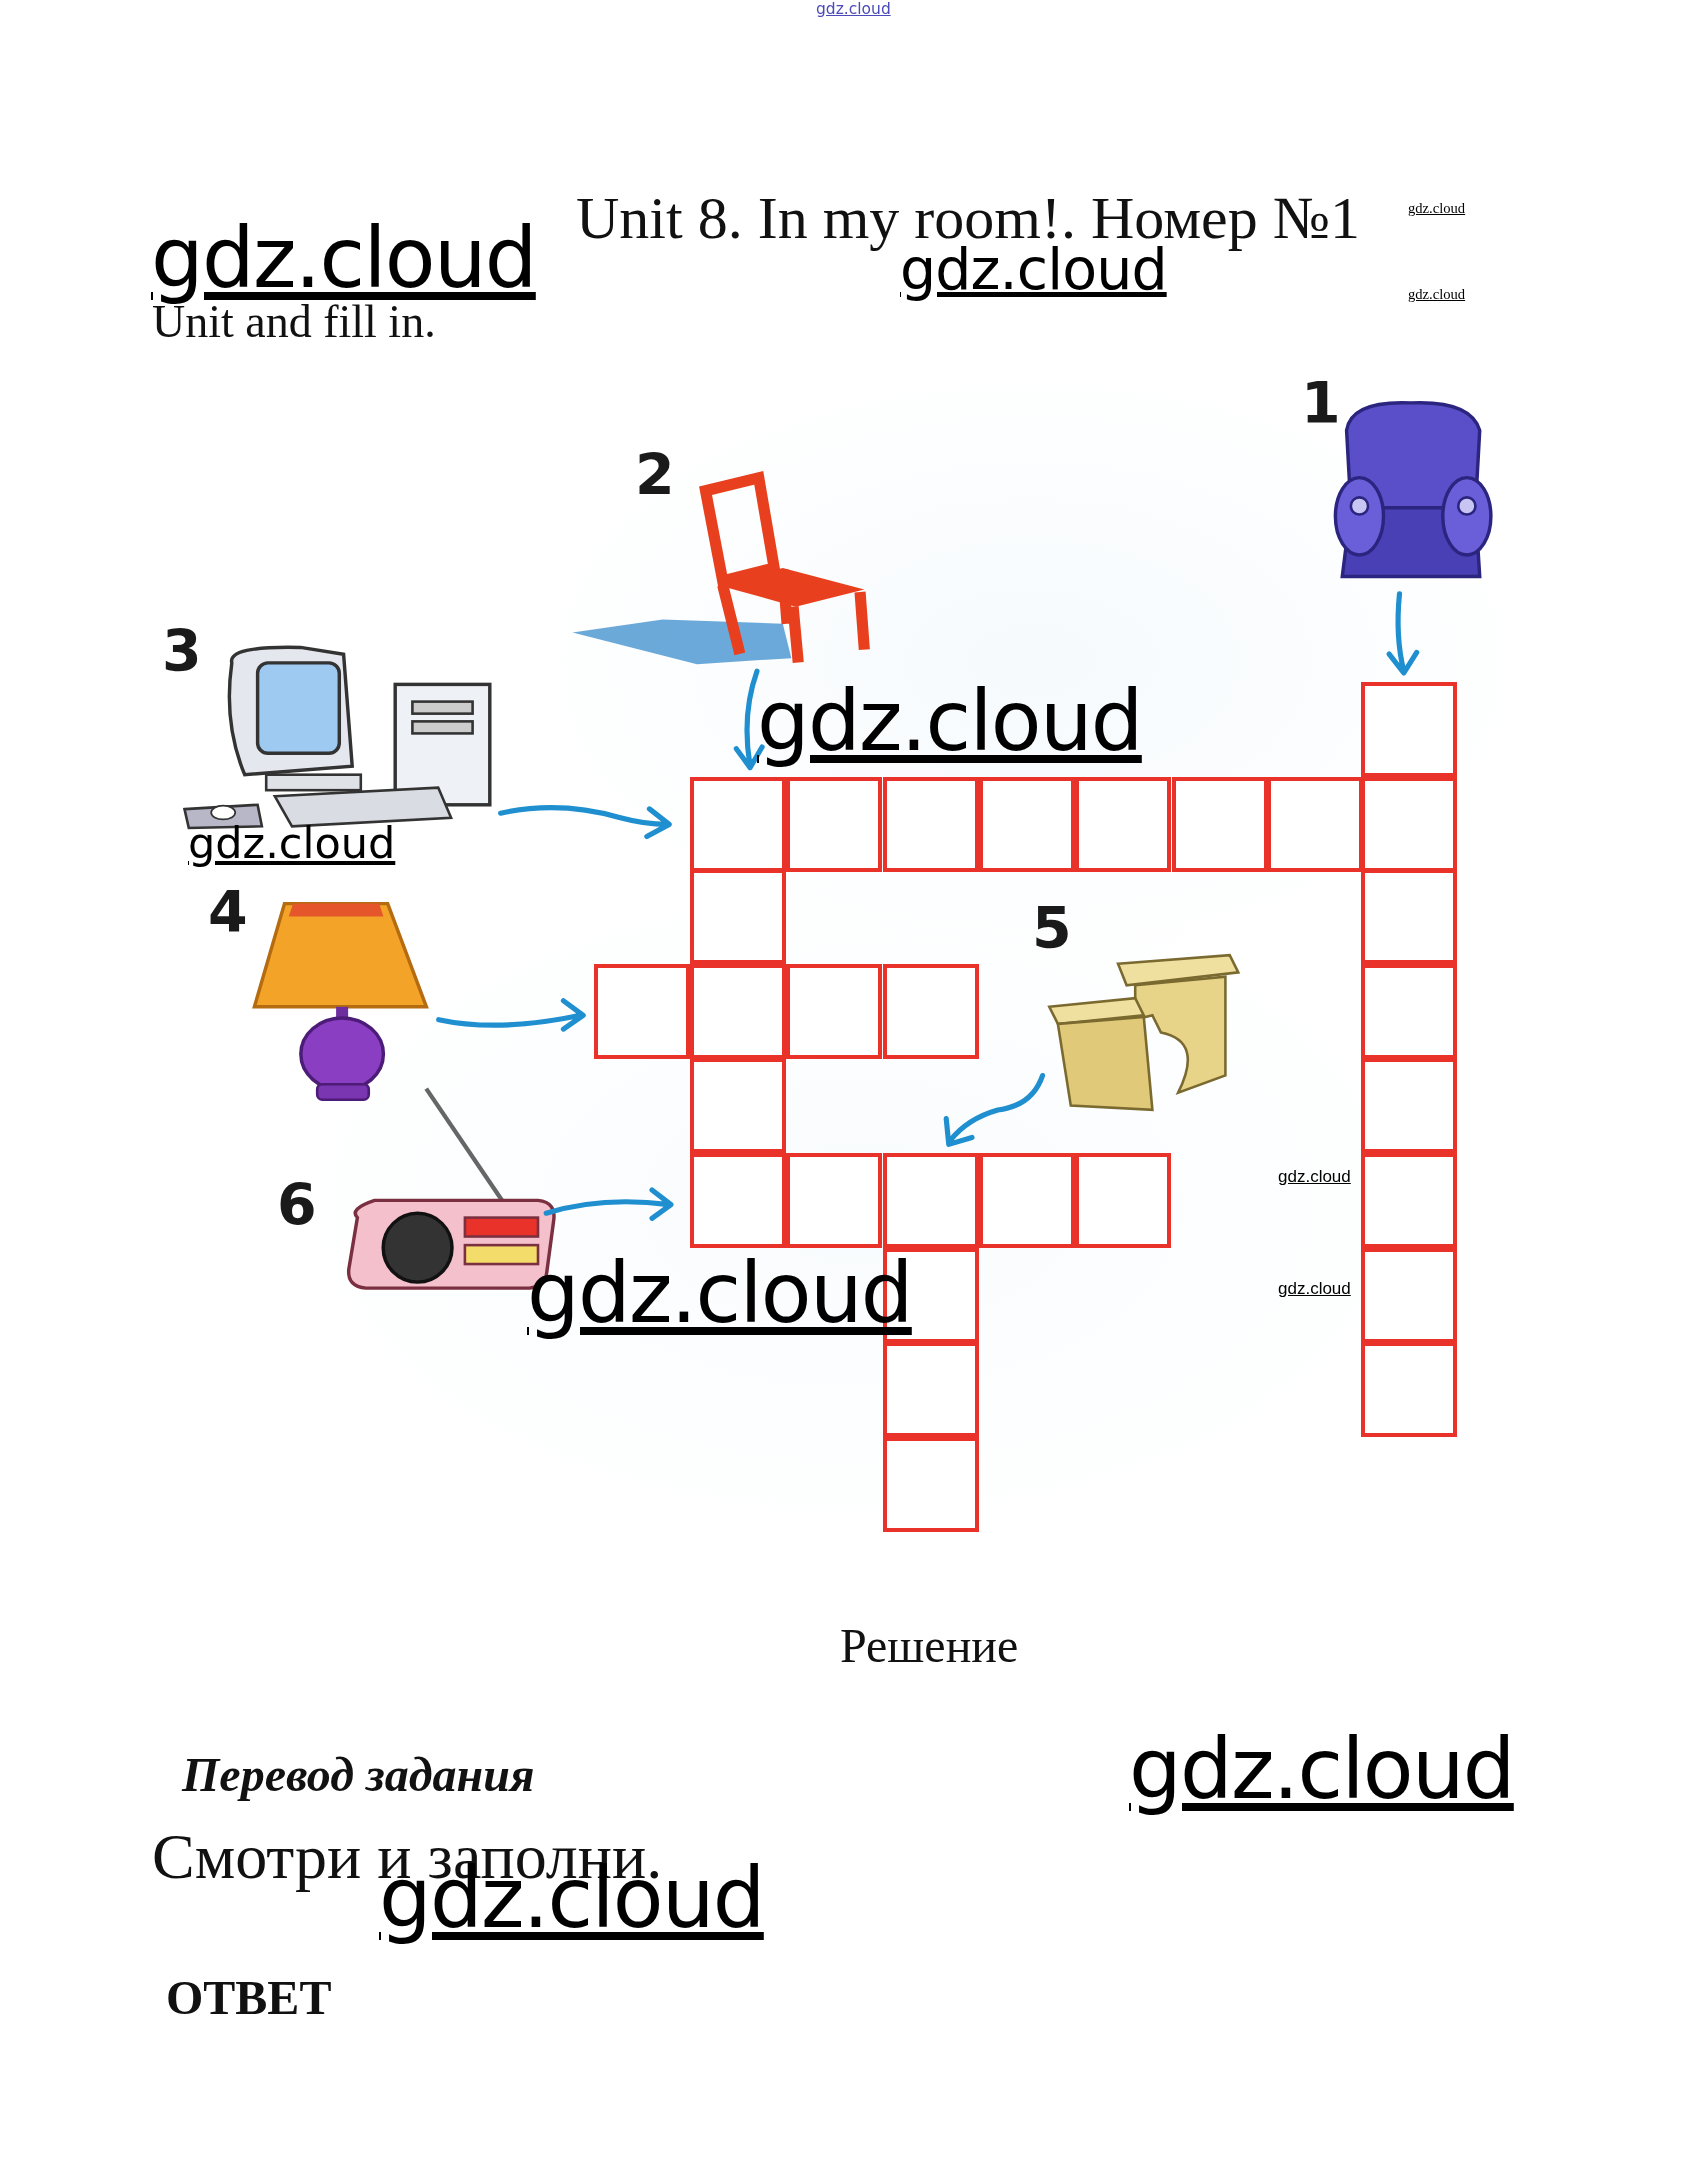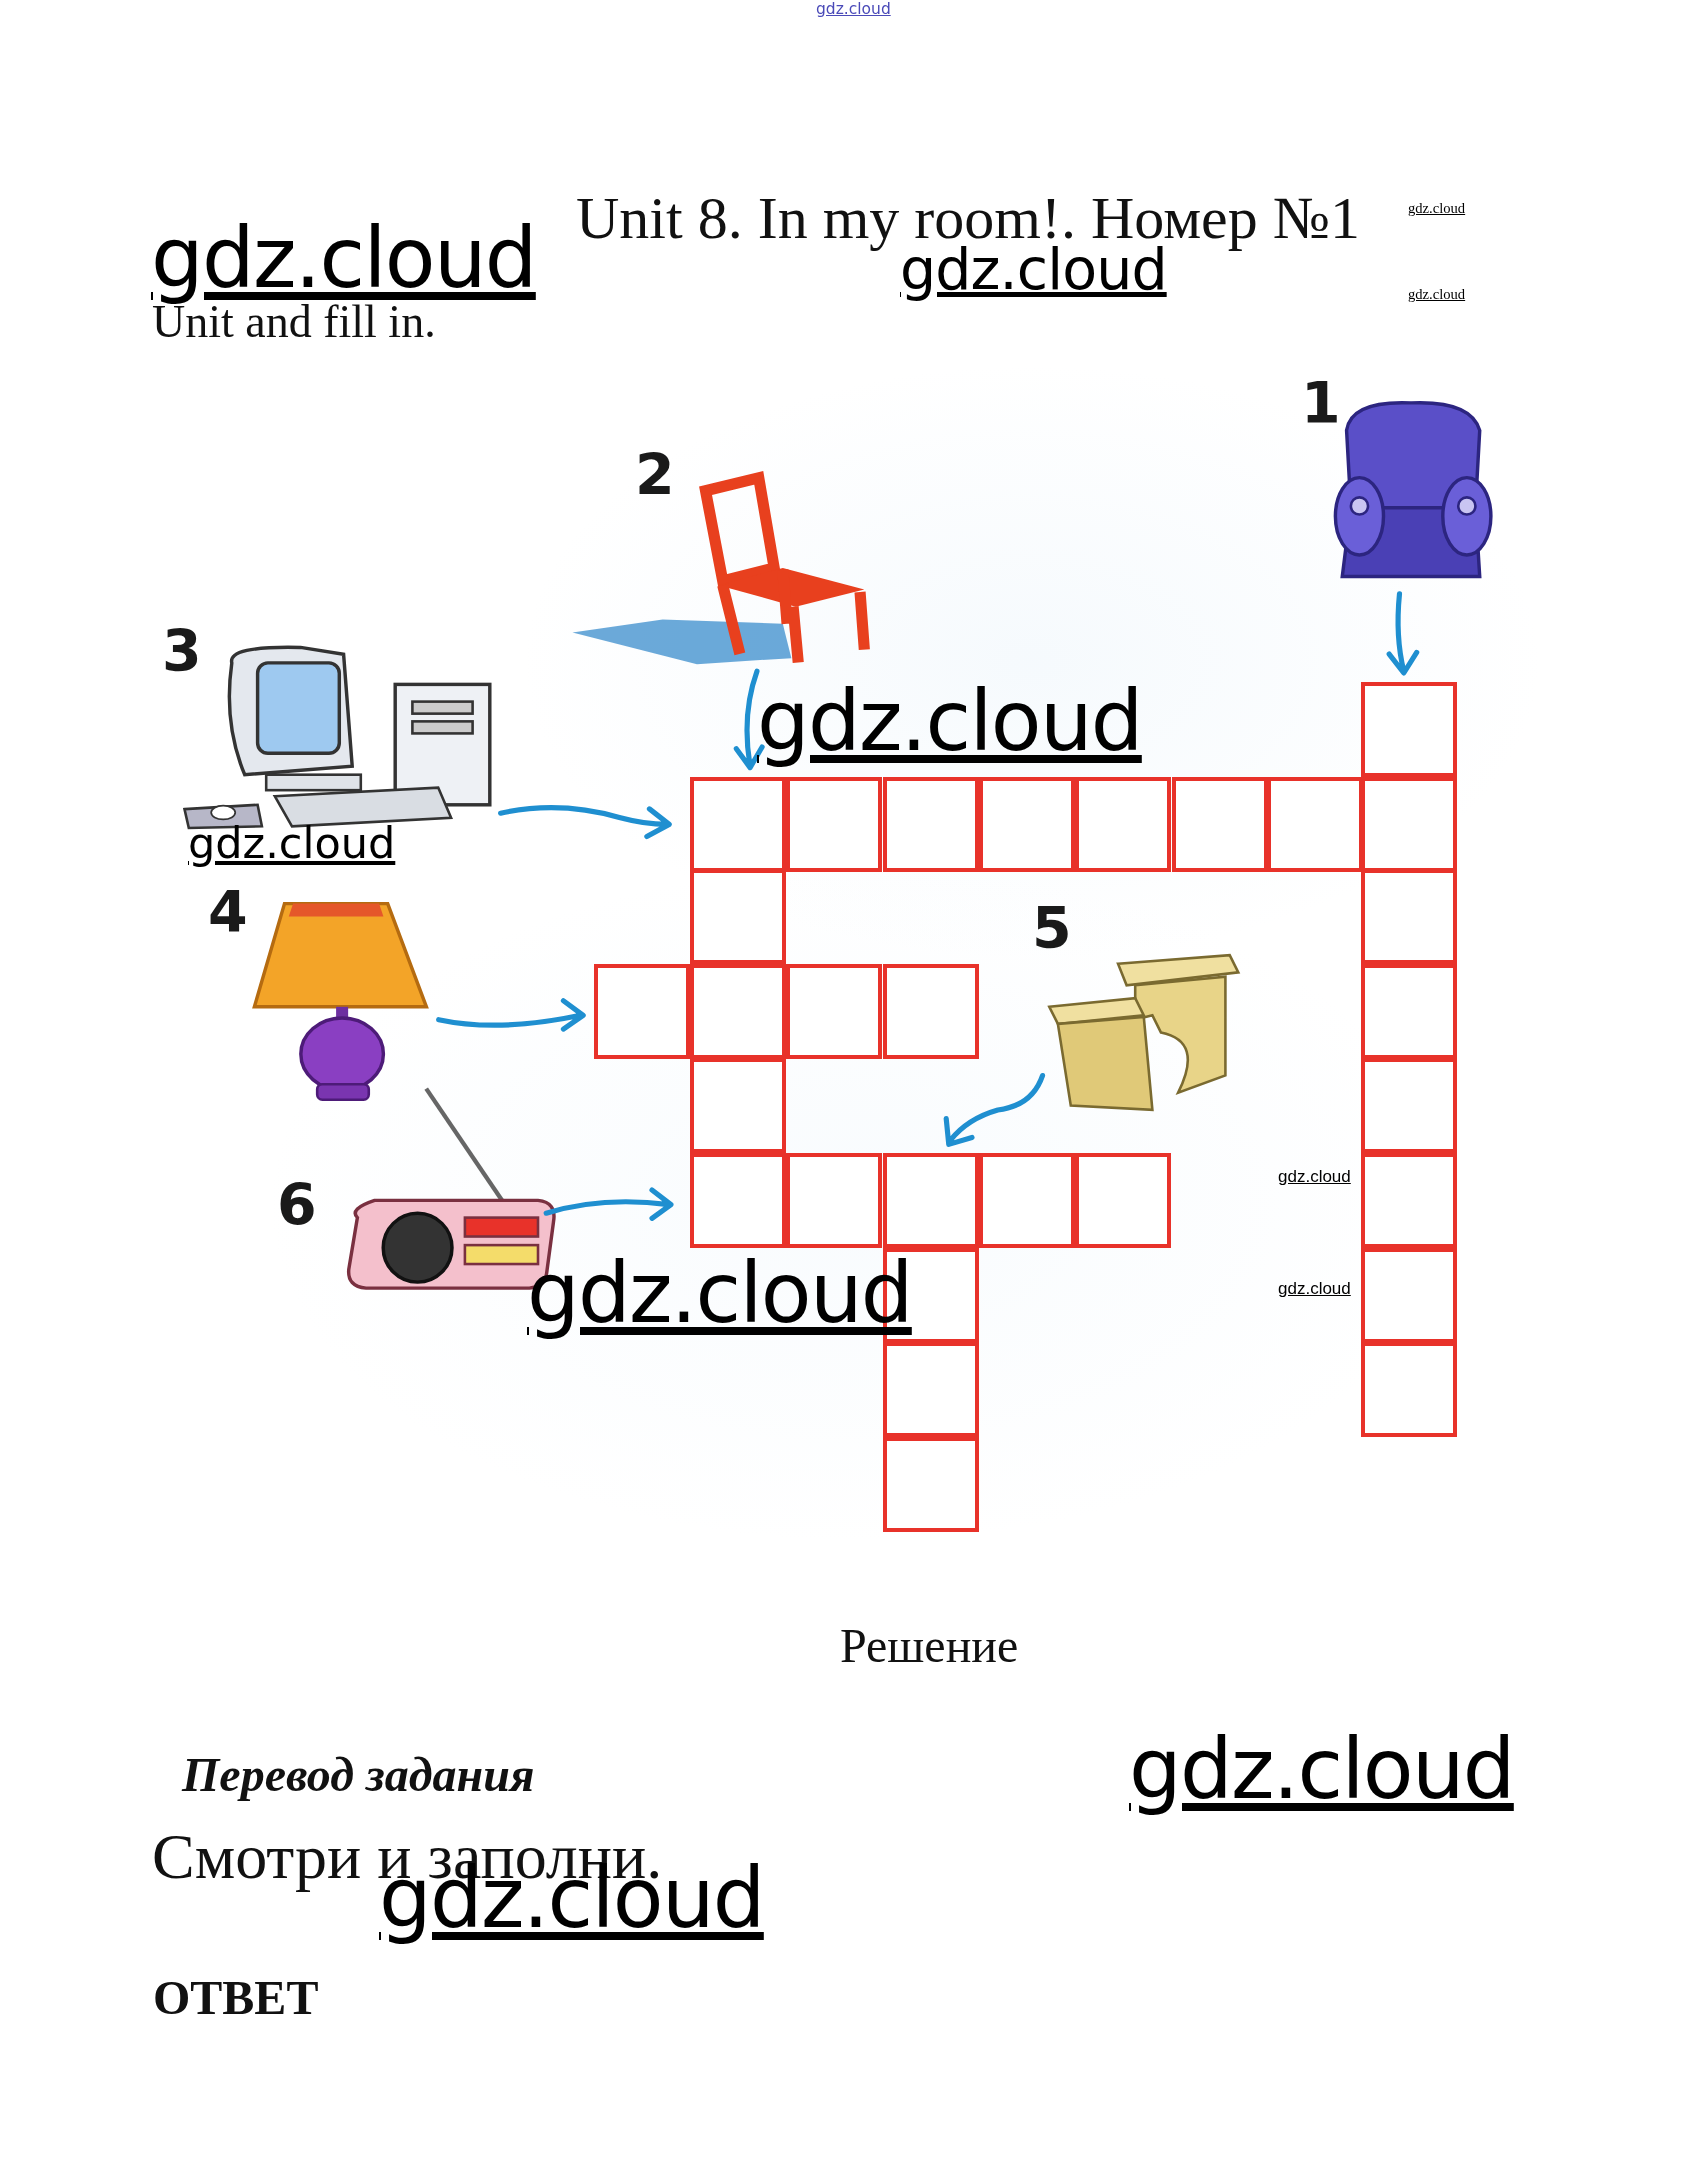--- a/index.html
+++ b/index.html
@@ -151,14 +151,14 @@
   <div class="abs wm wm-small" style="left:1278px;top:1168px;">gdz.cloud</div>
   <div class="abs wm wm-small" style="left:1278px;top:1280px;">gdz.cloud</div>
   <div class="abs wm wm-big" style="left:527px;top:1252px;">gdz.cloud</div>
 </div>
 
 <div class="abs serif center-txt" style="left:840px;top:1618px;">Решение</div>
 <div class="abs serif heading-it" style="left:152px;top:1747px;margin-left:30px;">Перевод задания</div>
 <div class="abs wm wm-big" style="left:1129px;top:1728px;">gdz.cloud</div>
 <div class="abs serif body-txt" style="left:152px;top:1820px;">Смотри и заполни.</div>
 <div class="abs wm wm-big" style="left:379px;top:1857px;">gdz.cloud</div>
-<div class="abs serif answer" style="left:153px;top:1970px;font-family:Liberation Serif, serif;">ОТВЕТ</div>
+<div class="abs serif answer" style="left:166px;top:1970px;font-family:Liberation Serif, serif;">ОТВЕТ</div>
 
 
 </body></html>

